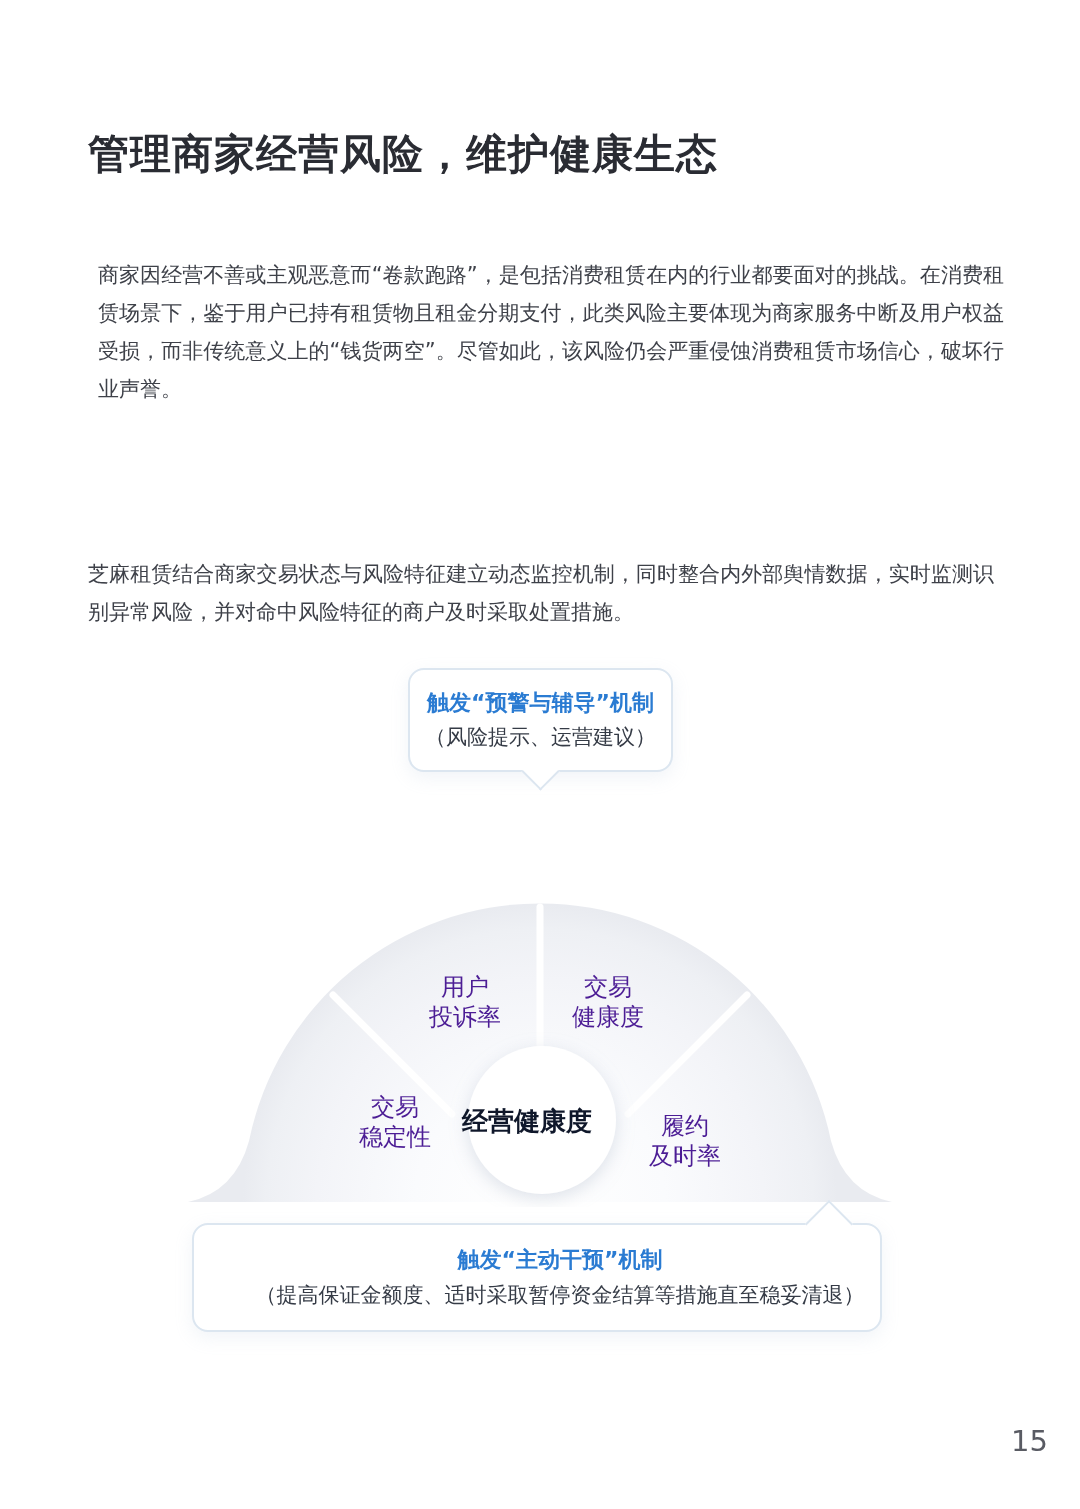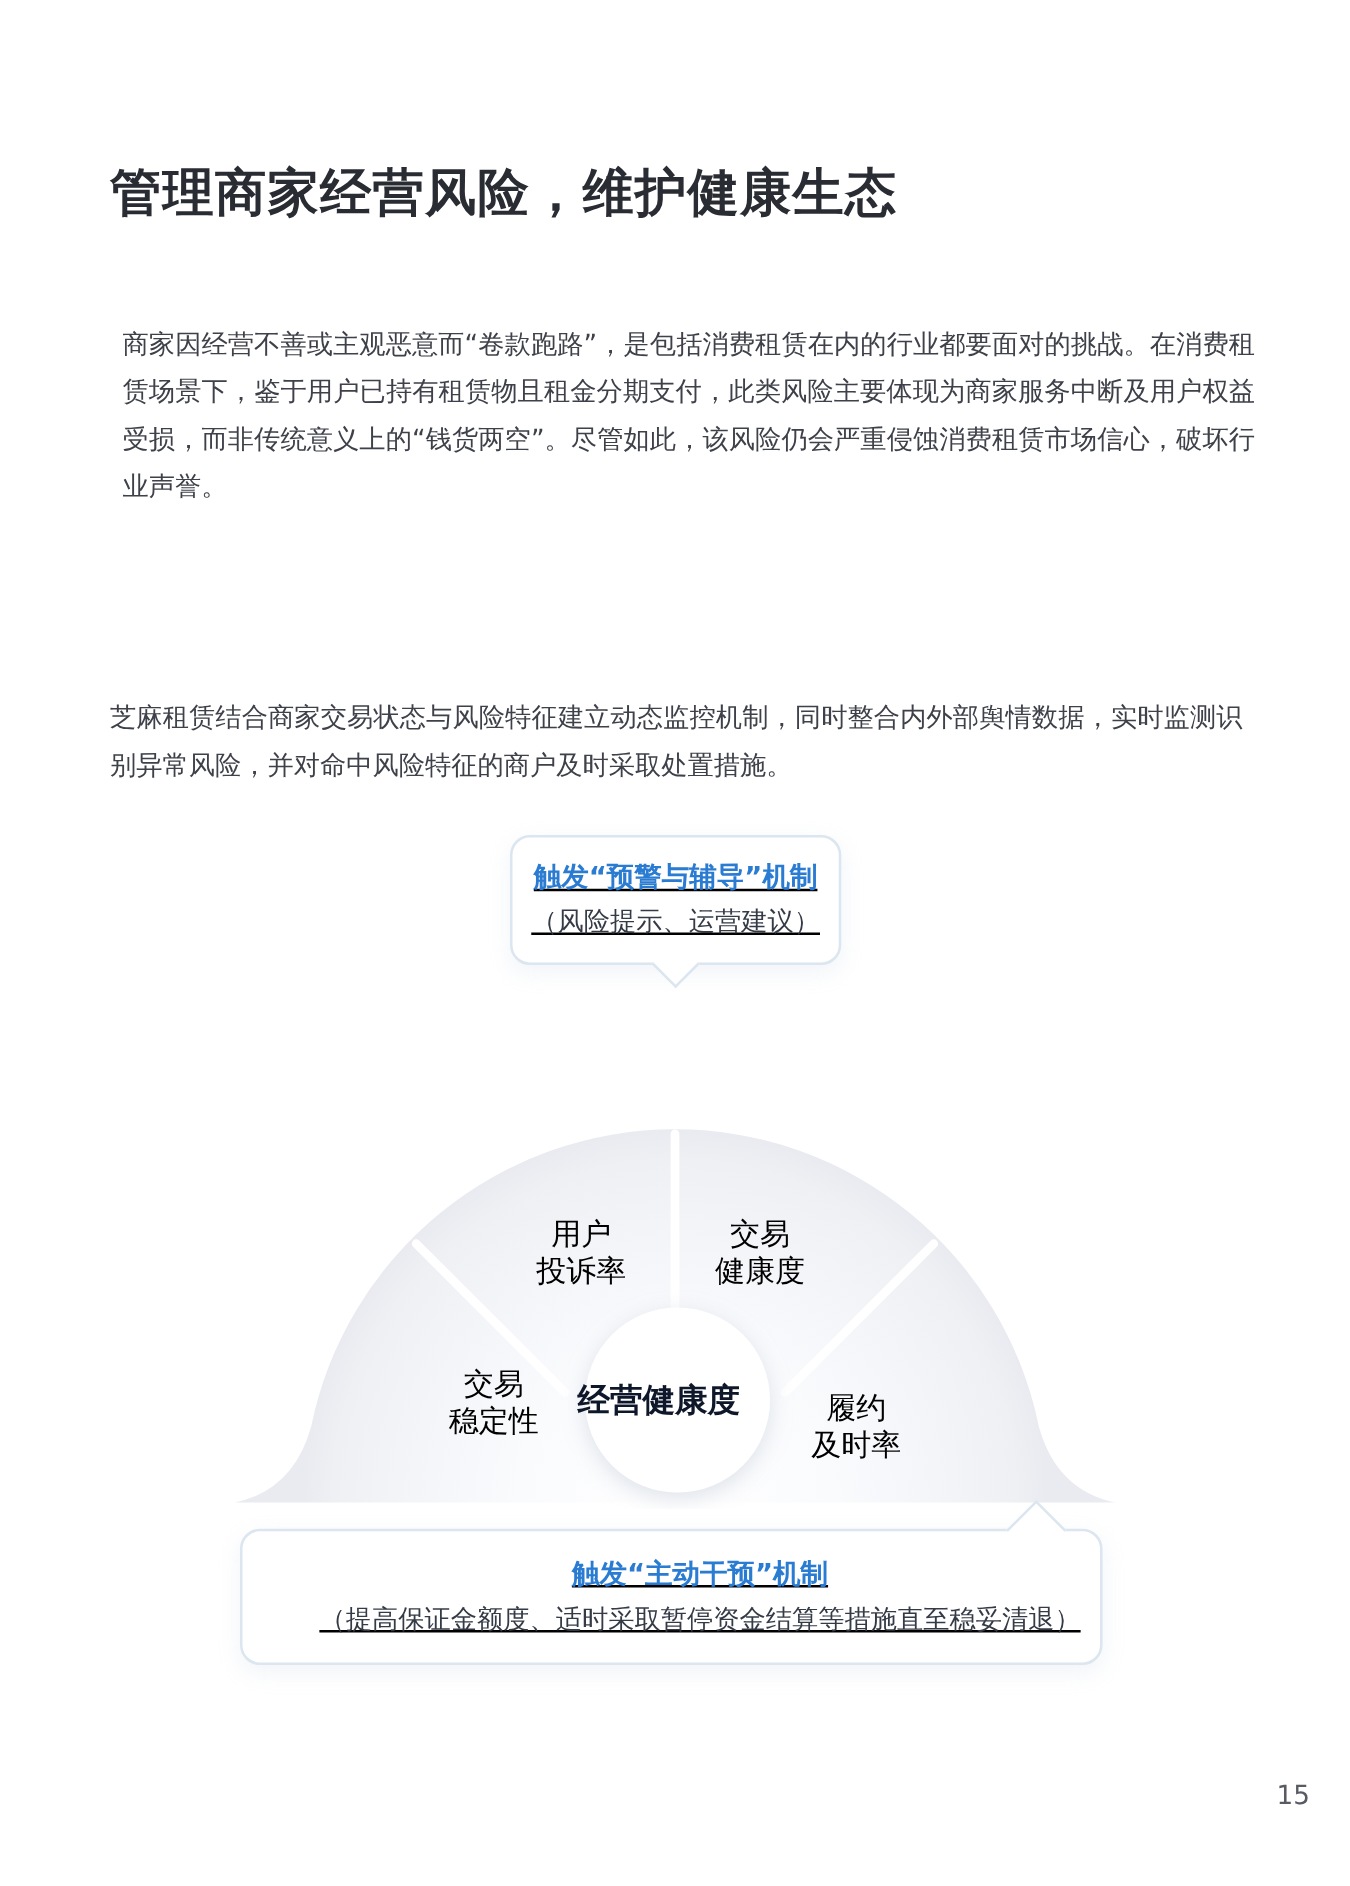--- a/index.html
+++ b/index.html
@@ -24,21 +24,21 @@
   .p1{top:256px;margin-left:10px;}
   .p2{top:420px;}
   .p3{top:555px;}
 
   
   .callout{
     position:absolute;background:#ffffff;
     border:2px solid #dce6f0;border-radius:16px;
     box-shadow:0 6px 18px rgba(165,185,210,0.16);
     display:flex;flex-direction:column;align-items:center;justify-content:center;
-    gap:9px;box-sizing:border-box;z-index:2;text-decoration:underline;
+    gap:9px;box-sizing:border-box;z-index:2;
   }
   .callout-top{left:408px;top:668px;width:265px;height:104px;}
   .callout-bottom{left:192px;top:1223px;width:690px;height:109px;padding-left:46px;}
   .callout-title{font-size:22px;font-weight:700;color:#2a7bd2;line-height:1.2;}
   .callout-sub{font-size:21px;color:#353b46;line-height:1.2;}
   .tail{
     position:absolute;background:#ffffff;transform:rotate(45deg);
     box-sizing:border-box;
   }
   .tail-down{
@@ -48,33 +48,33 @@
   .tail-up{
     width:34px;height:34px;left:618px;top:-18px;
     border-top:2px solid #dce6f0;border-left:2px solid #dce6f0;
   }
 
   
   .gauge{position:absolute;left:180px;top:895px;width:720px;height:312px;}
   .gauge svg{position:absolute;left:0;top:0;}
   .seg-label{
     position:absolute;width:120px;text-align:center;
-    font-size:24px;line-height:30px;color:#000000;
+    font-size:24px;line-height:30px;color:#4c1d95;
   }
   .seg-ul{left:225px;top:77px;}
   .seg-ur{left:368px;top:77px;}
   .seg-ll{left:155px;top:197px;}
   .seg-lr{left:445px;top:204px;margin-top:12px;}
   .gauge-center-label{
     position:absolute;left:282px;top:212px;width:160px;
     font-size:26px;font-weight:700;color:#0f172a;line-height:28px;
   }
   .page-number{
     position:absolute;left:988px;top:1424px;width:60px;text-align:right;
-    font-size:21px;color:#595b63;
+    font-size:29px;color:#595b63;
   }
 </style>
 </head>
 <body>
 
 <div class="page">
 
   <h1 class="title">管理商家经营风险，维护健康生态</h1>
 
   <p class="para p1">商家因经营不善或主观恶意而“卷款跑路”，是包括消费租赁在内的行业都要面对的挑战。在消费租赁场景下，鉴于用户已持有租赁物且租金分期支付，此类风险主要体现为商家服务中断及用户权益受损，而非传统意义上的“钱货两空”。尽管如此，该风险仍会严重侵蚀消费租赁市场信心，破坏行业声誉。</p>

